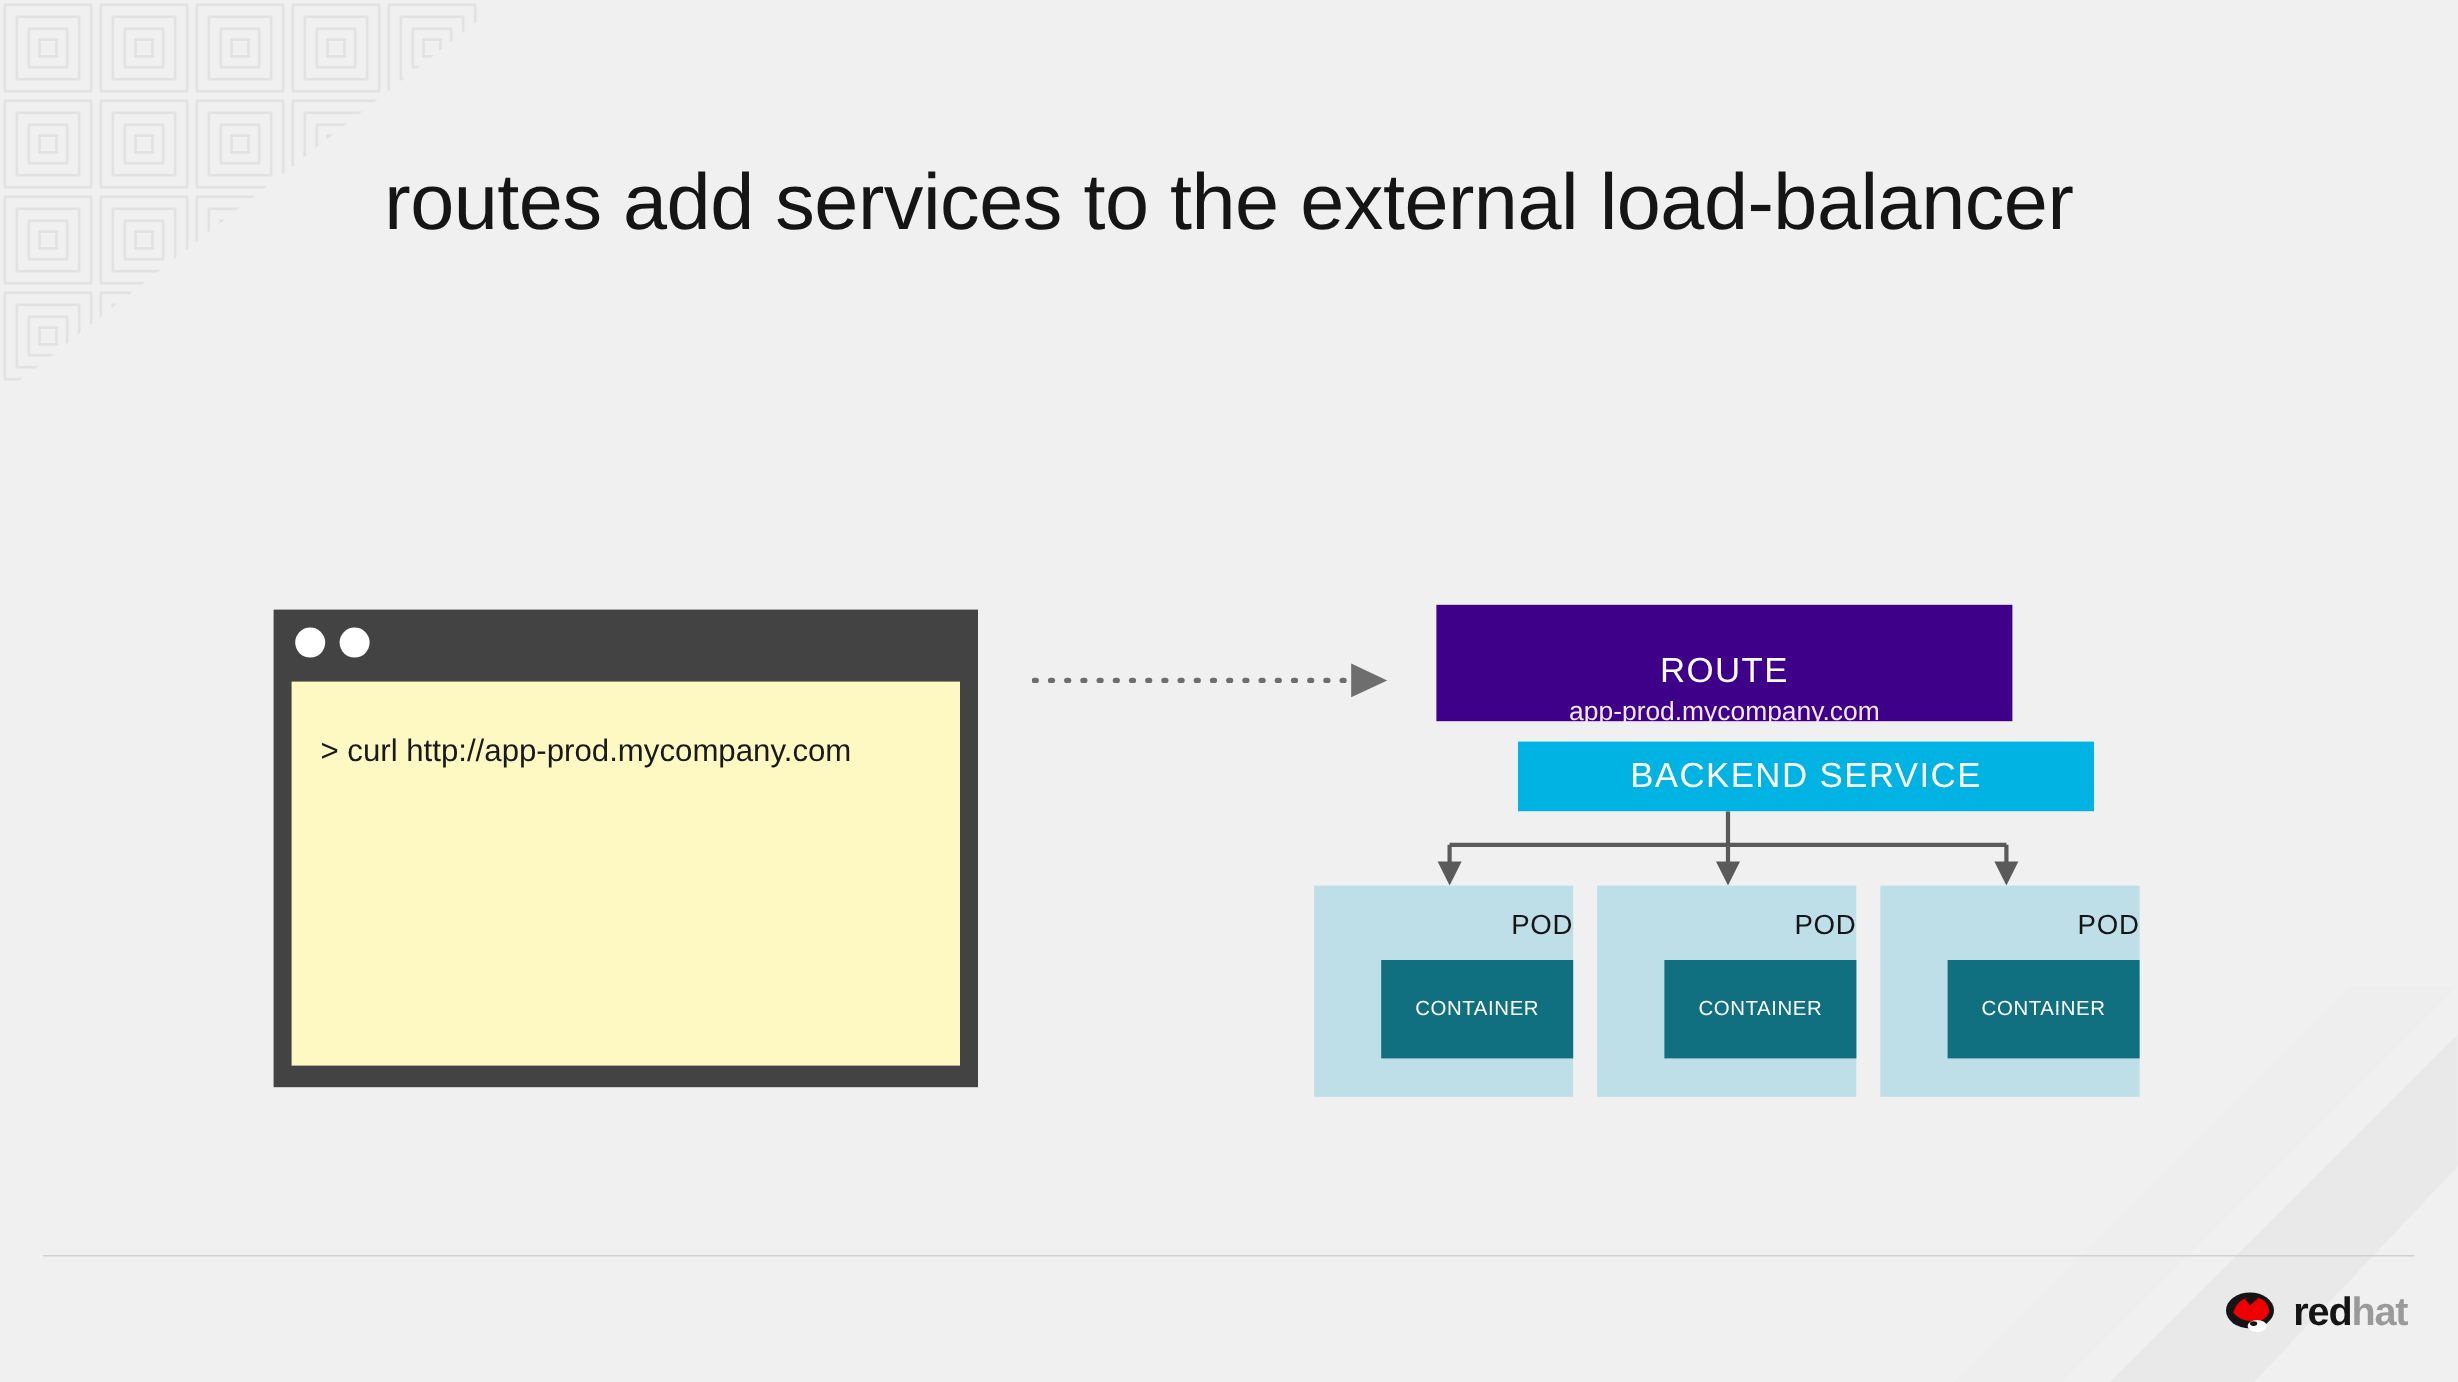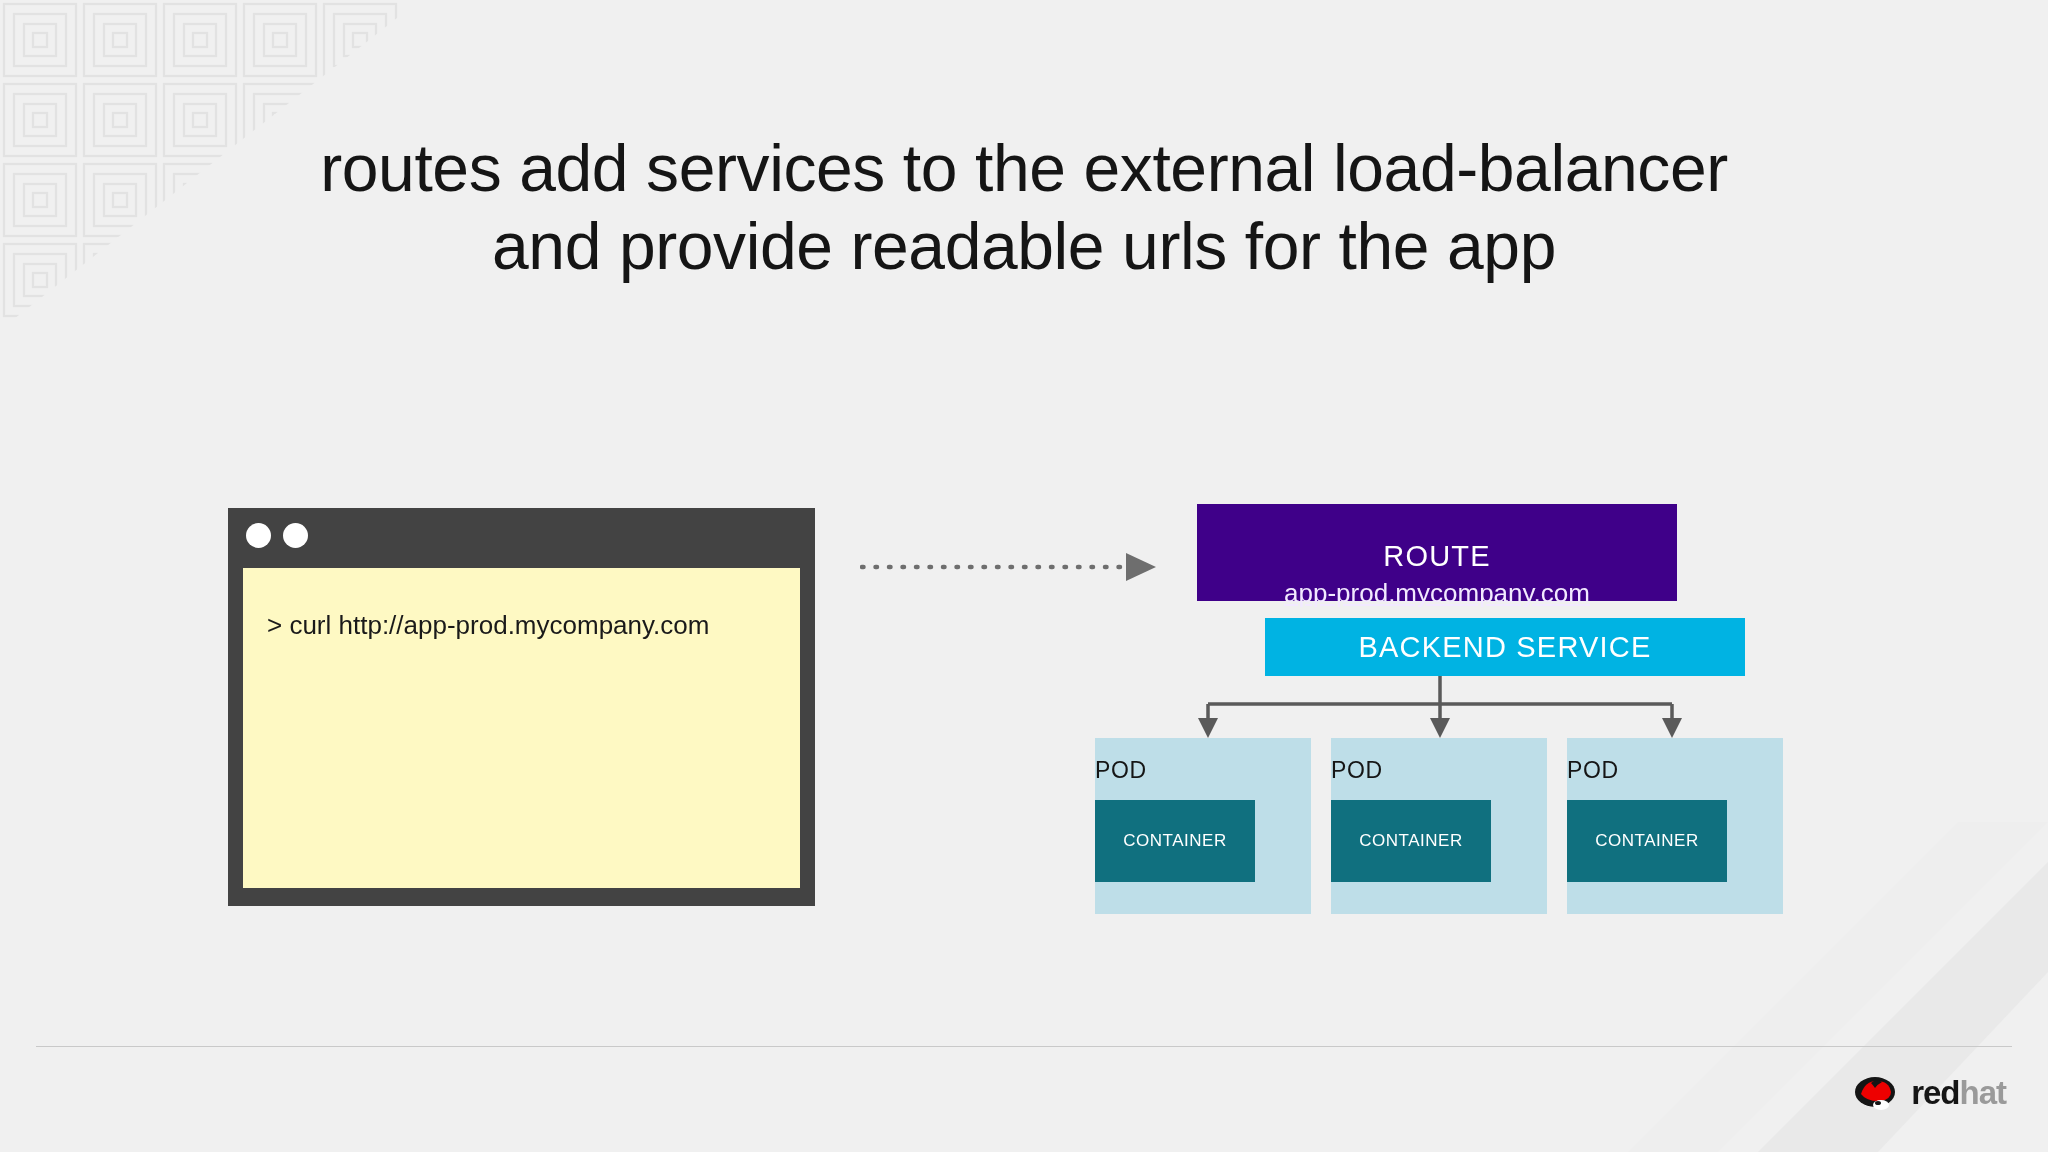--- a/index.html
+++ b/index.html
@@ -116,21 +116,21 @@
     align-items: center;
     justify-content: center;
   }
   #route-title {
     font-size: 29px;
     letter-spacing: 1.2px;
     line-height: 1.15;
     margin-top: 44px;
   }
   #route-subtitle {
-    font-size: 26px;
+    font-size: 22px;
     margin-top: 4px;
     color: #f2e9ff;
     text-decoration: underline;
   }
 
   #backend-service-box {
     position: absolute;
     left: 1265px;
     top: 618px;
     width: 480px;
@@ -160,21 +160,21 @@
     height: 176px;
     display: flex;
     justify-content: space-between;
   }
   .pod-box {
     width: 216px;
     height: 176px;
     background: #bedee8;
     display: flex;
     flex-direction: column;
-    align-items: flex-start;
+    align-items: flex-end;
     box-sizing: border-box;
     padding-top: 19px;
   }
   .pod-label {
     font-size: 23px;
     color: #151515;
     letter-spacing: 0.6px;
   }
   .container-box {
     margin-top: 16px;
@@ -258,21 +258,20 @@
   </g>
 </svg>
 
 <svg id="corner-sheen" viewBox="0 0 620 330" xmlns="http://www.w3.org/2000/svg">
   <polygon points="330,330 620,40 620,150 450,330" fill="#e7e7e7" opacity="0.85"></polygon>
   <polygon points="200,330 530,0 620,0 290,330" fill="#ededed" opacity="0.9"></polygon>
 </svg>
 
 <div id="title">
   <span class="line">routes add services to the external load-balancer</span>
-  <span class="line">and provide readable urls for the app</span>
 </div>
 
 <div id="terminal-window">
   <div id="terminal-titlebar">
     <span class="term-dot"></span>
     <span class="term-dot"></span>
   </div>
   <div id="terminal-screen">
     <div id="terminal-line">&gt; curl http://app-prod.mycompany.com</div>
   </div>

